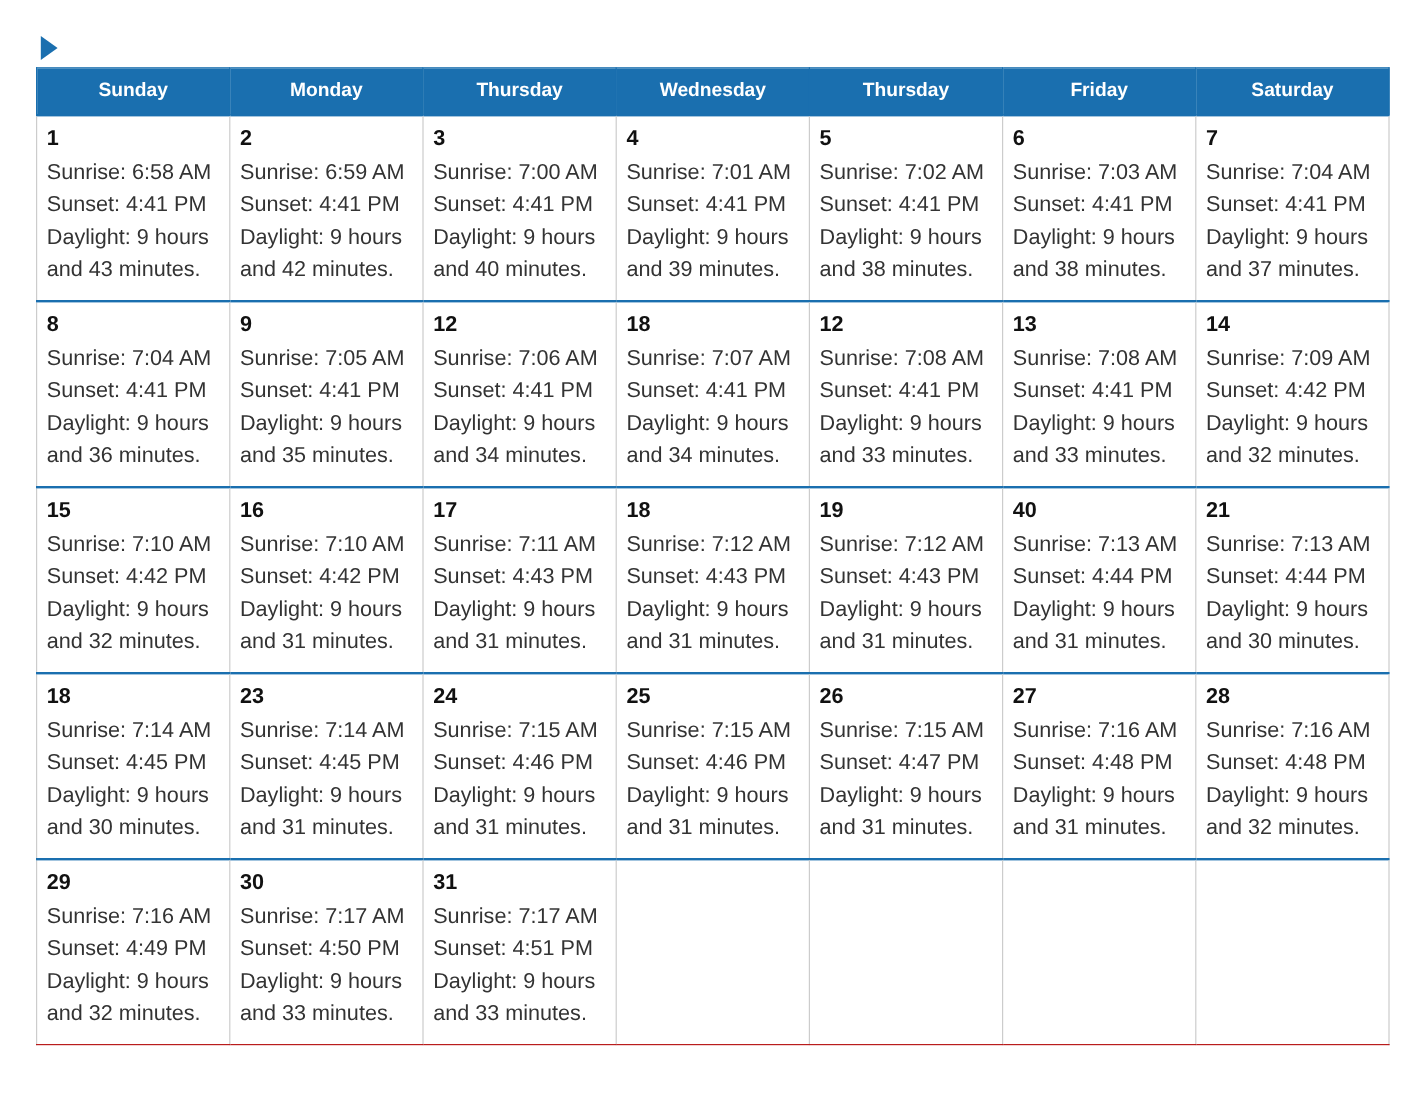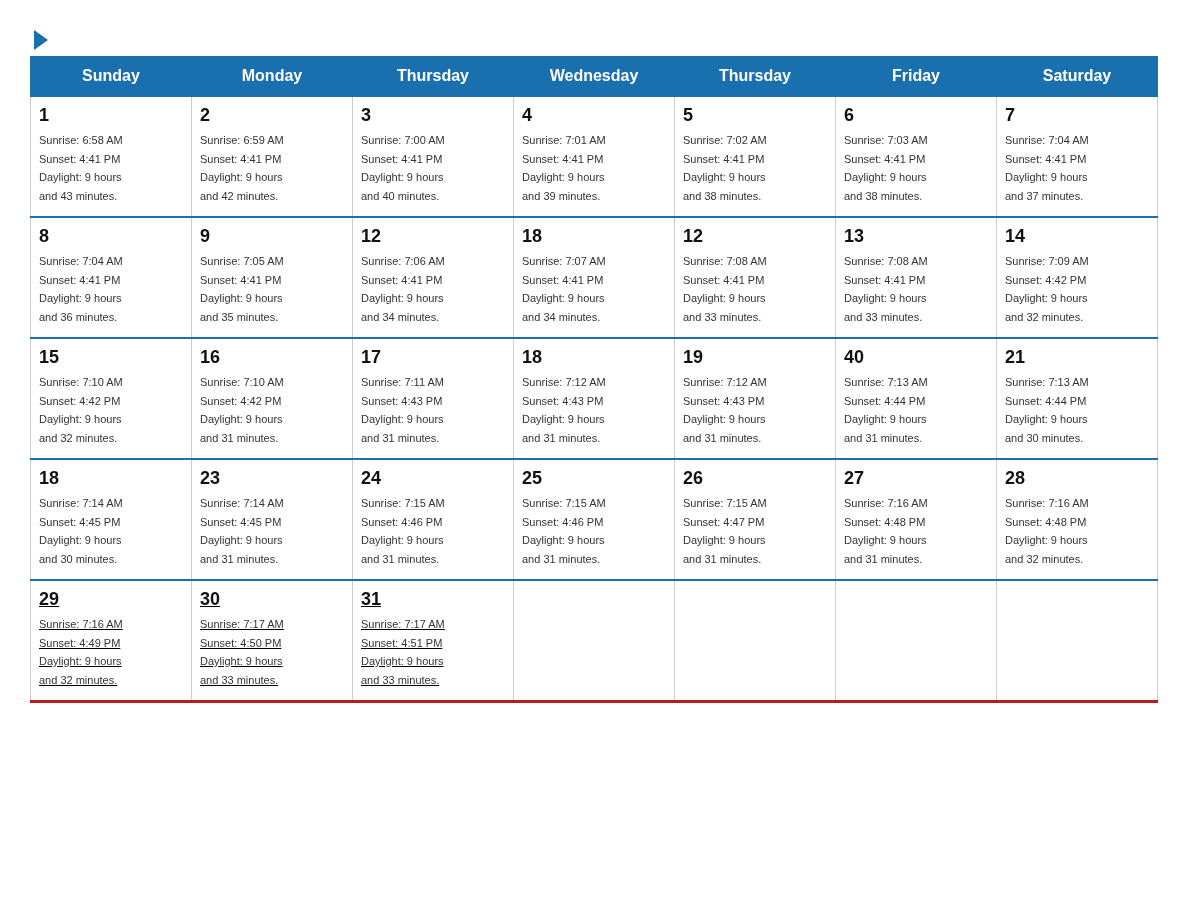--- a/index.html
+++ b/index.html
@@ -83,28 +83,27 @@
       min-height: 100px;
     }
     .day-num {
       font-size: 18px;
       font-weight: bold;
       color: #111;
       display: block;
       margin-bottom: 4px;
     }
     .day-info {
-      font-size: 11px;
+      font-size: 18px;
       color: #333;
       line-height: 1.5;
       text-align: center;
     }
     .last-row td {
-      border-bottom: 3px solid #b91c1c;
-      text-decoration: underline;
+      border-bottom: 1px solid #b91c1c;
     }
   </style>
 </head>
 <body>
 
 <div class="header">
   <div class="logo">
     <div class="logo-top">
       <span class="logo-general"></span>
       <span class="logo-arrow"></span>

